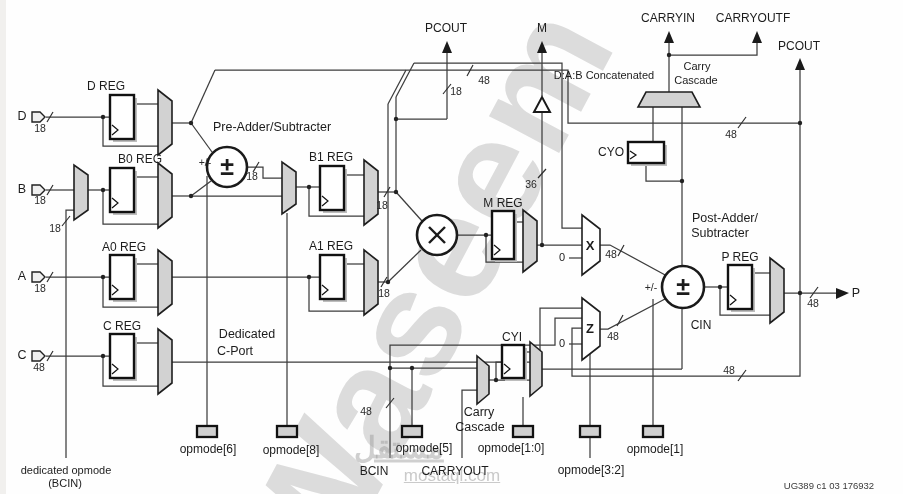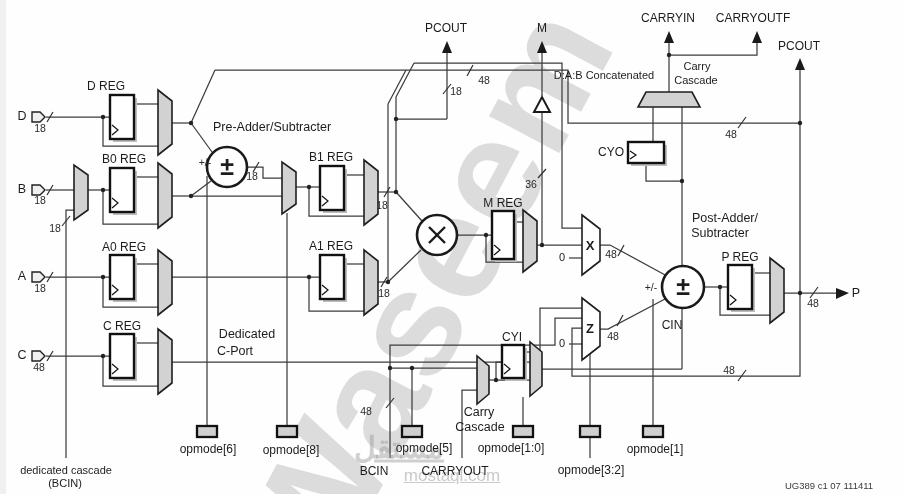--- a/index.html
+++ b/index.html
@@ -257,45 +257,45 @@
   <span class="lbl f12" style="left:856px;top:293px">P</span>
 
   <span class="lbl" style="left:446px;top:28px">PCOUT</span>
   <span class="lbl" style="left:542px;top:28px">M</span>
   <span class="lbl" style="left:668px;top:18px">CARRYIN</span>
   <span class="lbl" style="left:753px;top:18px">CARRYOUTF</span>
   <span class="lbl" style="left:799px;top:46px">PCOUT</span>
 
   <span class="lbl" style="left:374px;top:471px">BCIN</span>
   <span class="lbl" style="left:455px;top:471px">CARRYOUT</span>
-  <span class="lbl f11" style="left:66px;top:470px">dedicated cascade</span>
+  <span class="lbl f11" style="left:66px;top:470px">dedicated opmode</span>
   <span class="lbl f11" style="left:65px;top:483px">(BCIN)</span>
 
   <span class="lbl" style="left:106px;top:86px">D REG</span>
-  <span class="lbl" style="left:124px;top:159px">B0 REG</span>
+  <span class="lbl" style="left:140px;top:159px">B0 REG</span>
   <span class="lbl" style="left:124px;top:247px">A0 REG</span>
   <span class="lbl" style="left:122px;top:326px">C REG</span>
   <span class="lbl" style="left:331px;top:157px">B1 REG</span>
   <span class="lbl" style="left:331px;top:246px">A1 REG</span>
   <span class="lbl" style="left:503px;top:203px">M REG</span>
   <span class="lbl" style="left:740px;top:257px">P REG</span>
   <span class="lbl" style="left:611px;top:152px">CYO</span>
   <span class="lbl" style="left:512px;top:337px">CYI</span>
 
   <span class="lbl f12" style="left:272px;top:127px">Pre-Adder/Subtracter</span>
   <span class="lbl f12" style="left:725px;top:218px">Post-Adder/</span>
   <span class="lbl f12" style="left:720px;top:233px">Subtracter</span>
   <span class="lbl f12" style="left:247px;top:334px">Dedicated</span>
   <span class="lbl f12" style="left:235px;top:351px">C-Port</span>
   <span class="lbl f11" style="left:697px;top:66px">Carry</span>
   <span class="lbl f11" style="left:696px;top:80px">Cascade</span>
   <span class="lbl f12" style="left:479px;top:412px">Carry</span>
   <span class="lbl f12" style="left:480px;top:427px">Cascade</span>
   <span class="lbl f11" style="left:604px;top:75px">D:A:B Concatenated</span>
-  <span class="lbl" style="left:672px;top:325px">CIN</span>
+  <span class="lbl" style="left:701px;top:325px">CIN</span>
   <span class="lbl mx" style="left:590px;top:245px">X</span>
   <span class="lbl mx" style="left:590px;top:328px">Z</span>
   <span class="lbl f10" style="left:205px;top:162px">+/-</span>
   <span class="lbl f10" style="left:651px;top:287px">+/-</span>
   <span class="lbl pm" style="left:227px;top:166px">±</span>
   <span class="lbl pm" style="left:683px;top:286px">±</span>
 
   <span class="lbl" style="left:208px;top:449px">opmode[6]</span>
   <span class="lbl" style="left:291px;top:450px">opmode[8]</span>
   <span class="lbl" style="left:424px;top:448px">opmode[5]</span>
@@ -316,14 +316,14 @@
   <span class="lbl f10" style="left:531px;top:184px">36</span>
   <span class="lbl f10" style="left:731px;top:134px">48</span>
   <span class="lbl f10" style="left:611px;top:254px">48</span>
   <span class="lbl f10" style="left:613px;top:336px">48</span>
   <span class="lbl f10" style="left:813px;top:303px">48</span>
   <span class="lbl f10" style="left:729px;top:370px">48</span>
   <span class="lbl f10" style="left:366px;top:411px">48</span>
   <span class="lbl f11" style="left:562px;top:257px">0</span>
   <span class="lbl f11" style="left:562px;top:343px">0</span>
 
-  <span class="lbl f9" style="left:829px;top:485px">UG389 c1 07 111411</span>
+  <span class="lbl f9" style="left:829px;top:485px">UG389 c1 03 176932</span>
 </div>
 
 </body></html>

